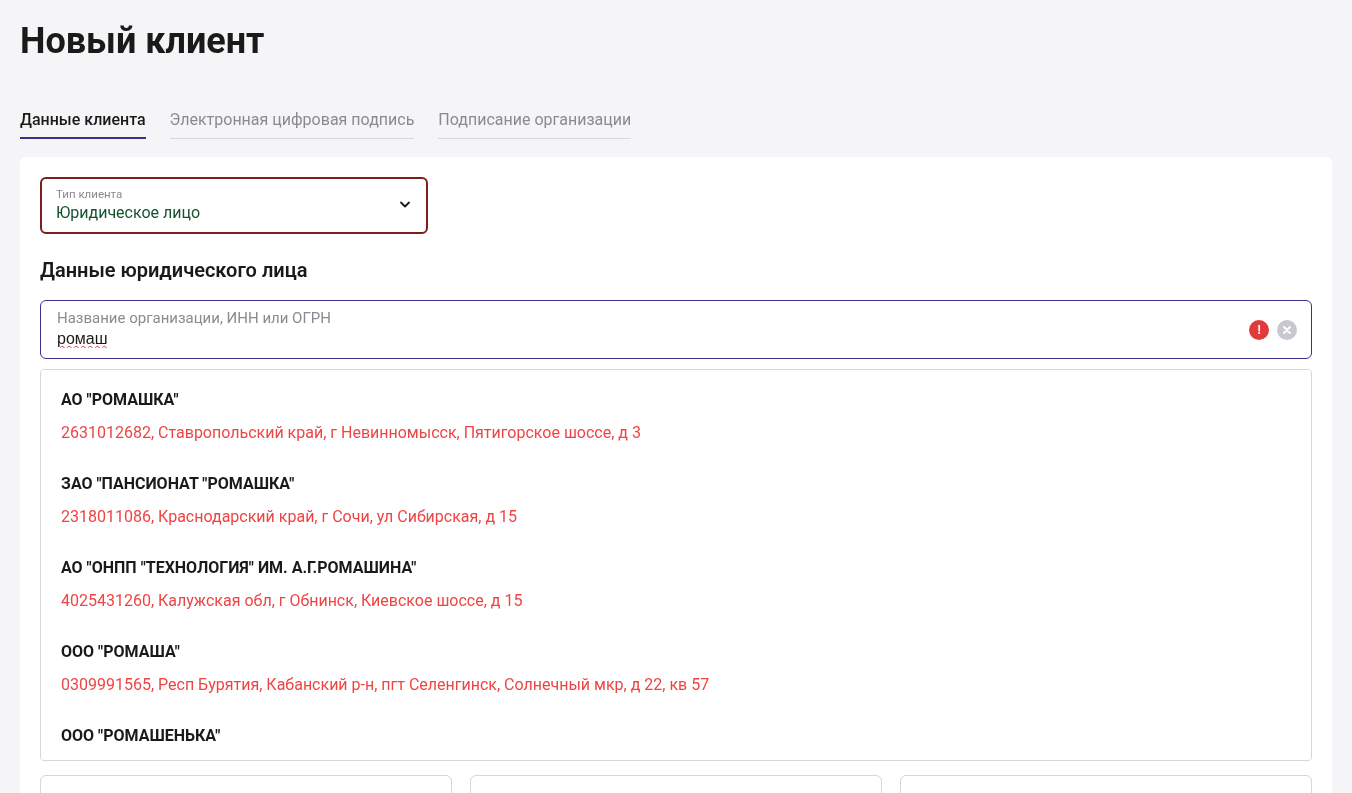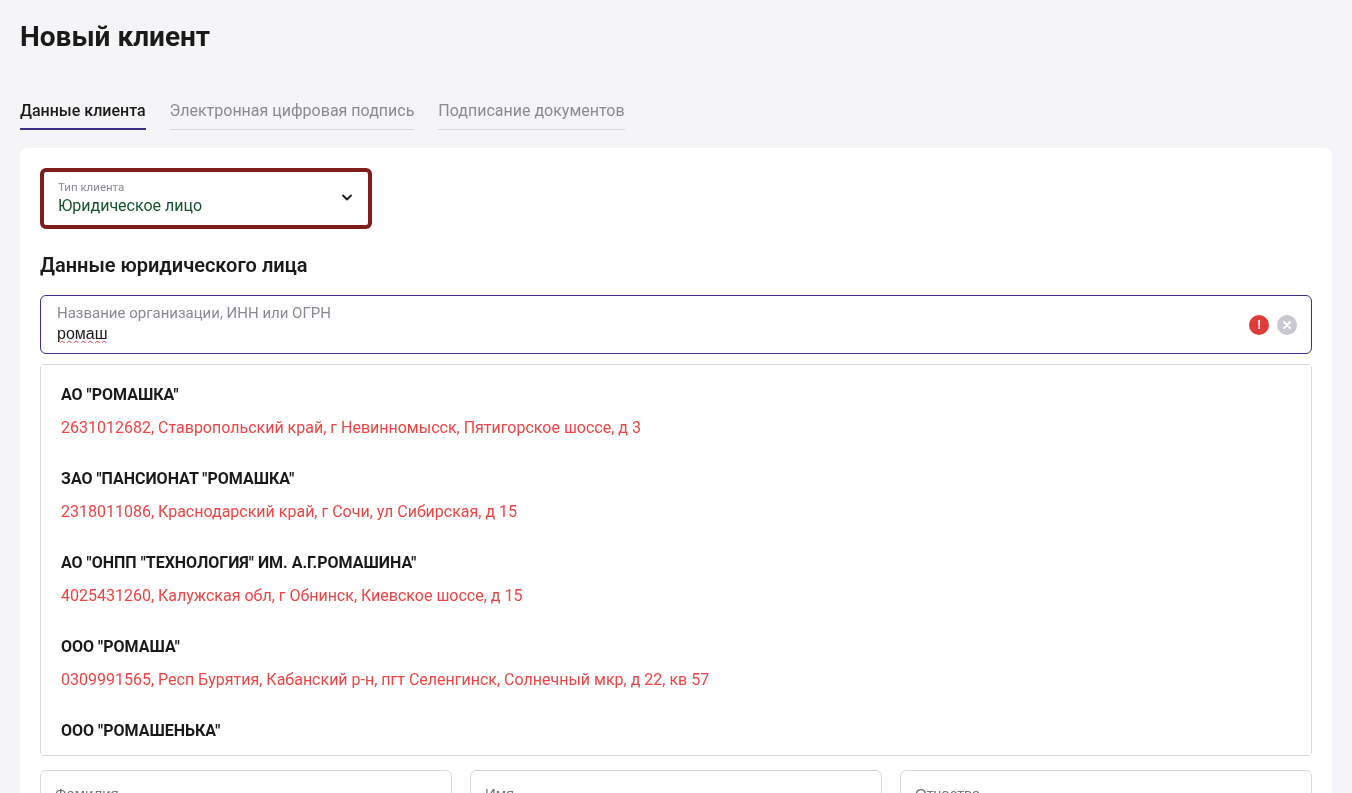--- a/index.html
+++ b/index.html
@@ -8,21 +8,21 @@
       background: #f5f5f7;
       color: #1a1a1a;
       width: 1352px;
       height: 793px;
       overflow: hidden;
     }
     .page {
       padding: 20px 20px 0 20px;
     }
     .page-title {
-      font-size: 28px;
+      font-size: 36px;
       font-weight: 700;
       margin-bottom: 48px;
       color: #1a1a1a;
     }
     .tabs {
       display: flex;
       gap: 24px;
       margin-bottom: 18px;
     }
     .tab {
@@ -37,22 +37,22 @@
       border-bottom: 2px solid #3a2f8a;
       font-weight: 500;
     }
     .card {
       background: #fff;
       border-radius: 6px;
       padding: 20px 20px 0 20px;
       position: relative;
     }
     .select-wrap {
-      width: 332px;
-      border: 4px solid #7f1d1d;
+      width: 388px;
+      border: 2px solid #7f1d1d;
       border-radius: 6px;
       padding: 8px 14px 10px 14px;
       position: relative;
       background: #fff;
       margin-bottom: 24px;
     }
     .select-label {
       font-size: 11.5px;
       color: #8a8a92;
       display: block;
@@ -162,21 +162,21 @@
   </style>
 </head>
 <body>
 
 <div class="page">
   <h1 class="page-title">Новый клиент</h1>
 
   <div class="tabs">
     <div class="tab active">Данные клиента</div>
     <div class="tab">Электронная цифровая подпись</div>
-    <div class="tab">Подписание документов</div>
+    <div class="tab">Подписание организации</div>
   </div>
 
   <div class="card">
 
     <div class="select-wrap">
       <span class="select-label">Тип клиента</span>
       <span class="select-value">Юридическое лицо</span>
       <span class="select-chevron">
         <svg width="14" height="14" viewBox="0 0 14 14">
             <path d="M3 5 L7 9 L11 5" stroke="#1a1a1a" stroke-width="1.8" fill="none" stroke-linecap="round" stroke-linejoin="round"></path>

